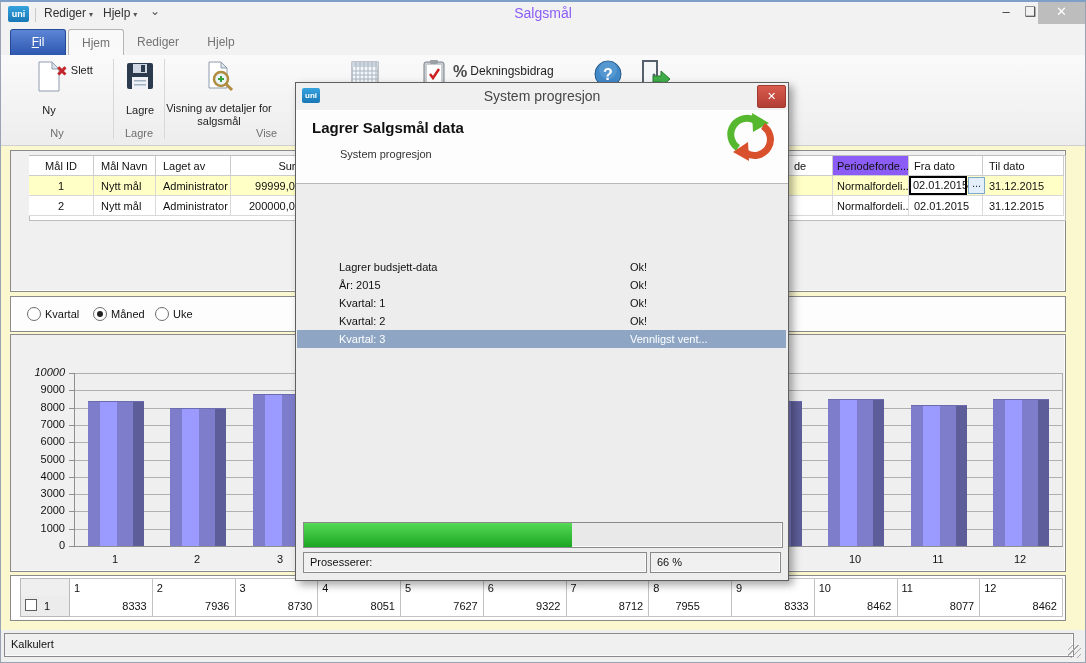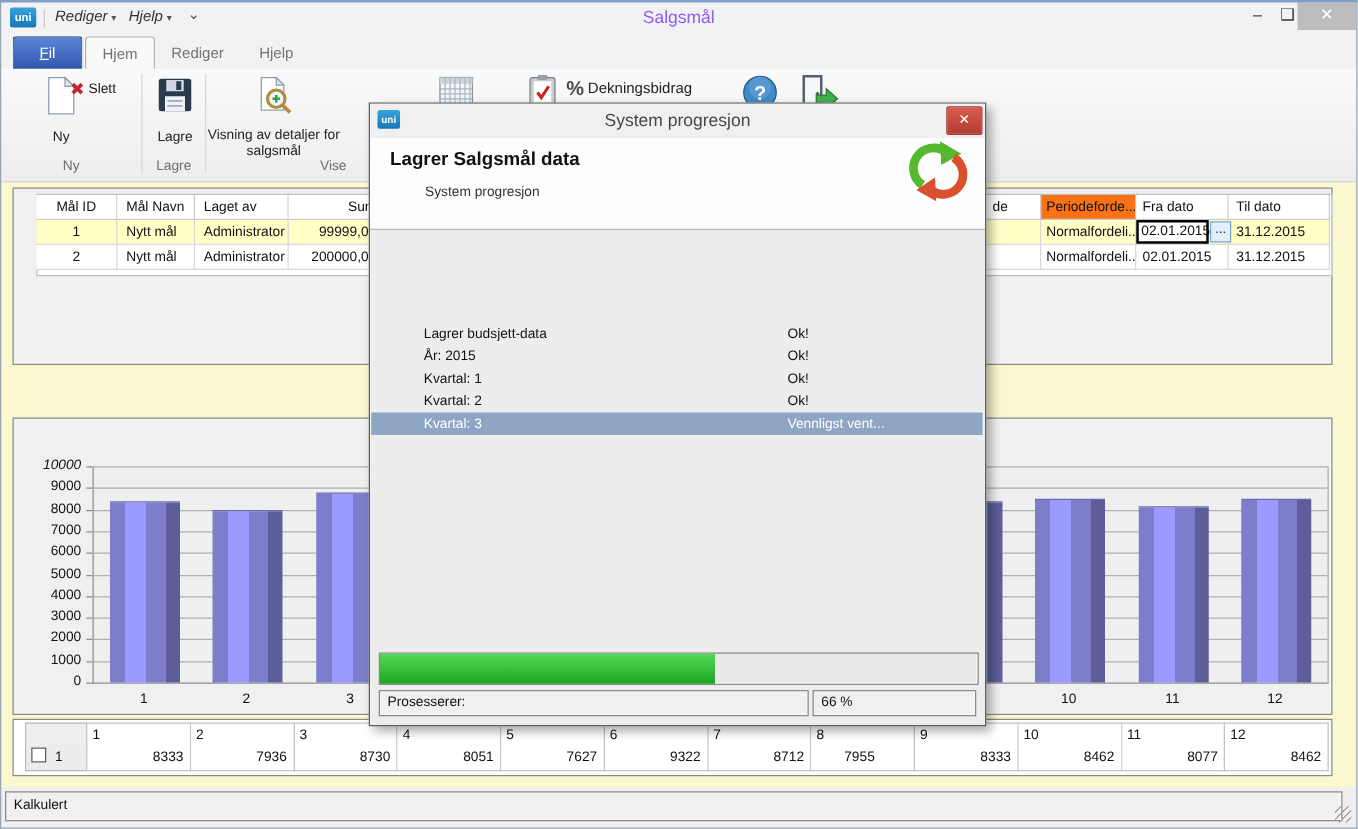--- a/index.html
+++ b/index.html
@@ -6,21 +6,21 @@
     font-family:"Liberation Sans","DejaVu Sans",sans-serif;font-size:11px;color:#111;
     -webkit-font-smoothing:antialiased;}
   .abs{position:absolute;}
   #window{position:absolute;inset:0;background:#f2f2f2;}
   #frame{position:absolute;inset:0;border-top:2px solid #7ea0c8;border-left:1px solid #98a4b2;
     border-right:1px solid #98a4b2;border-bottom:1px solid #98a4b2;pointer-events:none;z-index:60;}
   
   .titlebar{left:0;top:2;width:1086px;height:24px;background:#f2f2f2;}
   .unilogo{width:21px;height:16px;background:linear-gradient(#35a3de,#1877b6);color:#fff;
     font-weight:bold;font-size:9px;text-align:center;line-height:16px;border-radius:2px;}
-  .qa-item{font-size:12px;color:#333;line-height:22px;font-style:italic;}
+  .qa-item{font-size:12px;color:#333;line-height:22px;}
   .qa-item .dd{font-size:8px;color:#555;margin-left:3px;}
   .qa-sep{width:1px;height:14px;background:#c9c9c9;}
   .win-title{font-size:14px;color:#8b5cf6;}
   .winbtn{width:28px;height:22px;text-align:center;line-height:20px;font-size:13px;color:#333;}
   .winbtn.close{width:47px;background:#bdbdbd;color:#fff;font-weight:bold;}
   
   .filbtn{left:10px;top:29px;width:54px;height:26px;background:linear-gradient(#5c85d6,#2c56ad);
     border:1px solid #234a93;border-bottom:none;border-radius:3px 3px 0 0;color:#fff;
     font-size:12px;text-align:center;line-height:25px;}
   .filbtn::first-letter{text-decoration:underline;}
@@ -200,21 +200,21 @@
   <div class="abs client">
 
     <div class="panel" style="left:9px;top:4px;width:1054px;height:140px;">
       <div id="goal-table" style="position:absolute;inset:0;">
           <div style="position: absolute; left: 18px; top: 4px; width: 1035px; height: 64px; background: rgb(255, 255, 255); border: 1px solid rgb(189, 189, 189);"></div>
           <div style="position: absolute; left: 18px; top: 5px; width: 65px; height: 20px; line-height: 20px; border-right: 1px solid rgb(204, 204, 204); border-bottom: 1px solid rgb(204, 204, 204); box-sizing: border-box; text-align: center; padding-left: 0px; white-space: nowrap; overflow: hidden; background: rgb(255, 255, 255);">Mål ID</div>
           <div style="position: absolute; left: 83px; top: 5px; width: 62px; height: 20px; line-height: 20px; border-right: 1px solid rgb(204, 204, 204); border-bottom: 1px solid rgb(204, 204, 204); box-sizing: border-box; text-align: left; padding-left: 7px; white-space: nowrap; overflow: hidden; background: rgb(255, 255, 255);">Mål Navn</div>
           <div style="position: absolute; left: 145px; top: 5px; width: 75px; height: 20px; line-height: 20px; border-right: 1px solid rgb(204, 204, 204); border-bottom: 1px solid rgb(204, 204, 204); box-sizing: border-box; text-align: left; padding-left: 7px; white-space: nowrap; overflow: hidden; background: rgb(255, 255, 255);">Laget av</div>
           <div style="position: absolute; left: 220px; top: 5px; width: 77px; height: 20px; line-height: 20px; border-right: 1px solid rgb(204, 204, 204); border-bottom: 1px solid rgb(204, 204, 204); box-sizing: border-box; text-align: right; padding-right: 6px; white-space: nowrap; overflow: hidden; background: rgb(255, 255, 255);">Sum</div>
           <div style="position: absolute; left: 297px; top: 5px; width: 525px; height: 20px; line-height: 20px; border-right: 1px solid rgb(204, 204, 204); border-bottom: 1px solid rgb(204, 204, 204); box-sizing: border-box; text-align: left; padding-left: 0px; white-space: nowrap; overflow: hidden; background: rgb(255, 255, 255);"></div>
-          <div style="position: absolute; left: 822px; top: 5px; width: 76px; height: 20px; line-height: 20px; border-right: 1px solid rgb(204, 204, 204); border-bottom: 1px solid rgb(204, 204, 204); box-sizing: border-box; text-align: right; padding-left: 4px; white-space: nowrap; overflow: hidden; background: #f97316;">Periodeforde...</div>
+          <div style="position: absolute; left: 822px; top: 5px; width: 76px; height: 20px; line-height: 20px; border-right: 1px solid rgb(204, 204, 204); border-bottom: 1px solid rgb(204, 204, 204); box-sizing: border-box; text-align: right; padding-left: 4px; white-space: nowrap; overflow: hidden; background: #8b5cf6;">Periodeforde...</div>
           <div style="position: absolute; left: 898px; top: 5px; width: 74px; height: 20px; line-height: 20px; border-right: 1px solid rgb(204, 204, 204); border-bottom: 1px solid rgb(204, 204, 204); box-sizing: border-box; text-align: left; padding-left: 5px; white-space: nowrap; overflow: hidden; background: rgb(255, 255, 255);">Fra dato</div>
           <div style="position: absolute; left: 972px; top: 5px; width: 81px; height: 20px; line-height: 20px; border-right: 1px solid rgb(204, 204, 204); border-bottom: 1px solid rgb(204, 204, 204); box-sizing: border-box; text-align: left; padding-left: 6px; white-space: nowrap; overflow: hidden; background: rgb(255, 255, 255);">Til dato</div>
           <div style="position: absolute; left: 783px; top: 5px; height: 20px; line-height: 20px; z-index: 2;">de</div>
           <div style="position: absolute; left: 18px; top: 25px; width: 1035px; height: 20px; background: rgb(255, 255, 198); border-bottom: 1px solid rgb(217, 217, 217); box-sizing: border-box;"></div>
           <div style="position: absolute; left: 18px; top: 25px; width: 65px; height: 20px; line-height: 20px; border-right: 1px solid rgb(217, 217, 217); box-sizing: border-box; text-align: center; padding-left: 0px; white-space: nowrap; overflow: hidden;">1</div>
           <div style="position: absolute; left: 83px; top: 25px; width: 62px; height: 20px; line-height: 20px; border-right: 1px solid rgb(217, 217, 217); box-sizing: border-box; text-align: left; padding-left: 7px; white-space: nowrap; overflow: hidden;">Nytt mål</div>
           <div style="position: absolute; left: 145px; top: 25px; width: 75px; height: 20px; line-height: 20px; border-right: 1px solid rgb(217, 217, 217); box-sizing: border-box; text-align: left; padding-left: 7px; white-space: nowrap; overflow: hidden;">Administrator</div>
           <div style="position: absolute; left: 220px; top: 25px; width: 77px; height: 20px; line-height: 20px; border-right: 1px solid rgb(217, 217, 217); box-sizing: border-box; text-align: right; padding-right: 6px; white-space: nowrap; overflow: hidden;">99999,00</div>
           <div style="position: absolute; left: 297px; top: 25px; width: 525px; height: 20px; line-height: 20px; border-right: 1px solid rgb(217, 217, 217); box-sizing: border-box; text-align: left; padding-left: 0px; white-space: nowrap; overflow: hidden;"></div>
           <div style="position: absolute; left: 822px; top: 25px; width: 76px; height: 20px; line-height: 20px; border-right: 1px solid rgb(217, 217, 217); box-sizing: border-box; text-align: left; padding-left: 4px; white-space: nowrap; overflow: hidden;">Normalfordeli...</div>
@@ -227,20 +227,36 @@
           <div style="position: absolute; left: 83px; top: 45px; width: 62px; height: 20px; line-height: 20px; border-right: 1px solid rgb(217, 217, 217); box-sizing: border-box; text-align: left; padding-left: 7px; white-space: nowrap; overflow: hidden;">Nytt mål</div>
           <div style="position: absolute; left: 145px; top: 45px; width: 75px; height: 20px; line-height: 20px; border-right: 1px solid rgb(217, 217, 217); box-sizing: border-box; text-align: left; padding-left: 7px; white-space: nowrap; overflow: hidden;">Administrator</div>
           <div style="position: absolute; left: 220px; top: 45px; width: 77px; height: 20px; line-height: 20px; border-right: 1px solid rgb(217, 217, 217); box-sizing: border-box; text-align: right; padding-right: 6px; white-space: nowrap; overflow: hidden;">200000,00</div>
           <div style="position: absolute; left: 297px; top: 45px; width: 525px; height: 20px; line-height: 20px; border-right: 1px solid rgb(217, 217, 217); box-sizing: border-box; text-align: left; padding-left: 0px; white-space: nowrap; overflow: hidden;"></div>
           <div style="position: absolute; left: 822px; top: 45px; width: 76px; height: 20px; line-height: 20px; border-right: 1px solid rgb(217, 217, 217); box-sizing: border-box; text-align: left; padding-left: 4px; white-space: nowrap; overflow: hidden;">Normalfordeli...</div>
           <div style="position: absolute; left: 898px; top: 45px; width: 74px; height: 20px; line-height: 20px; border-right: 1px solid rgb(217, 217, 217); box-sizing: border-box; text-align: left; padding-left: 5px; white-space: nowrap; overflow: hidden;">02.01.2015</div>
           <div style="position: absolute; left: 972px; top: 45px; width: 81px; height: 20px; line-height: 20px; border-right: 1px solid rgb(217, 217, 217); box-sizing: border-box; text-align: left; padding-left: 6px; white-space: nowrap; overflow: hidden;">31.12.2015</div>
         </div>
     </div>
 
+    <div class="panel" style="left:9px;top:150px;width:1054px;height:34px;background:#fdfdfd;">
+      <div id="radio-row" style="position:absolute;inset:0;">
+          <div class="radio-grp" style="left: 16px;">
+            <span class="radio-circ"></span>
+            <span>Kvartal</span>
+          </div>
+          <div class="radio-grp" style="left: 82px;">
+            <span class="radio-circ sel"></span>
+            <span>Måned</span>
+          </div>
+          <div class="radio-grp" style="left: 144px;">
+            <span class="radio-circ"></span>
+            <span>Uke</span>
+          </div>
+        </div>
+    </div>
 
     <div class="panel" style="left:9px;top:188px;width:1054px;height:236px;">
       <div id="chart" style="position:absolute;inset:0;">
           <div style="position: absolute; left: 63px; top: 38px; width: 987px; height: 173px; background: rgb(239, 239, 239); border-left: 1px solid rgb(143, 143, 143); border-right: 1px solid rgb(176, 176, 176); border-bottom: 1px solid rgb(143, 143, 143); box-sizing: content-box;">
             <div class="gridline" style="top: 155.7px;"></div>
             <div class="gridline" style="top: 138.4px;"></div>
             <div class="gridline" style="top: 121.1px;"></div>
             <div class="gridline" style="top: 103.8px;"></div>
             <div class="gridline" style="top: 86.5px;"></div>
             <div class="gridline" style="top: 69.2px;"></div>

